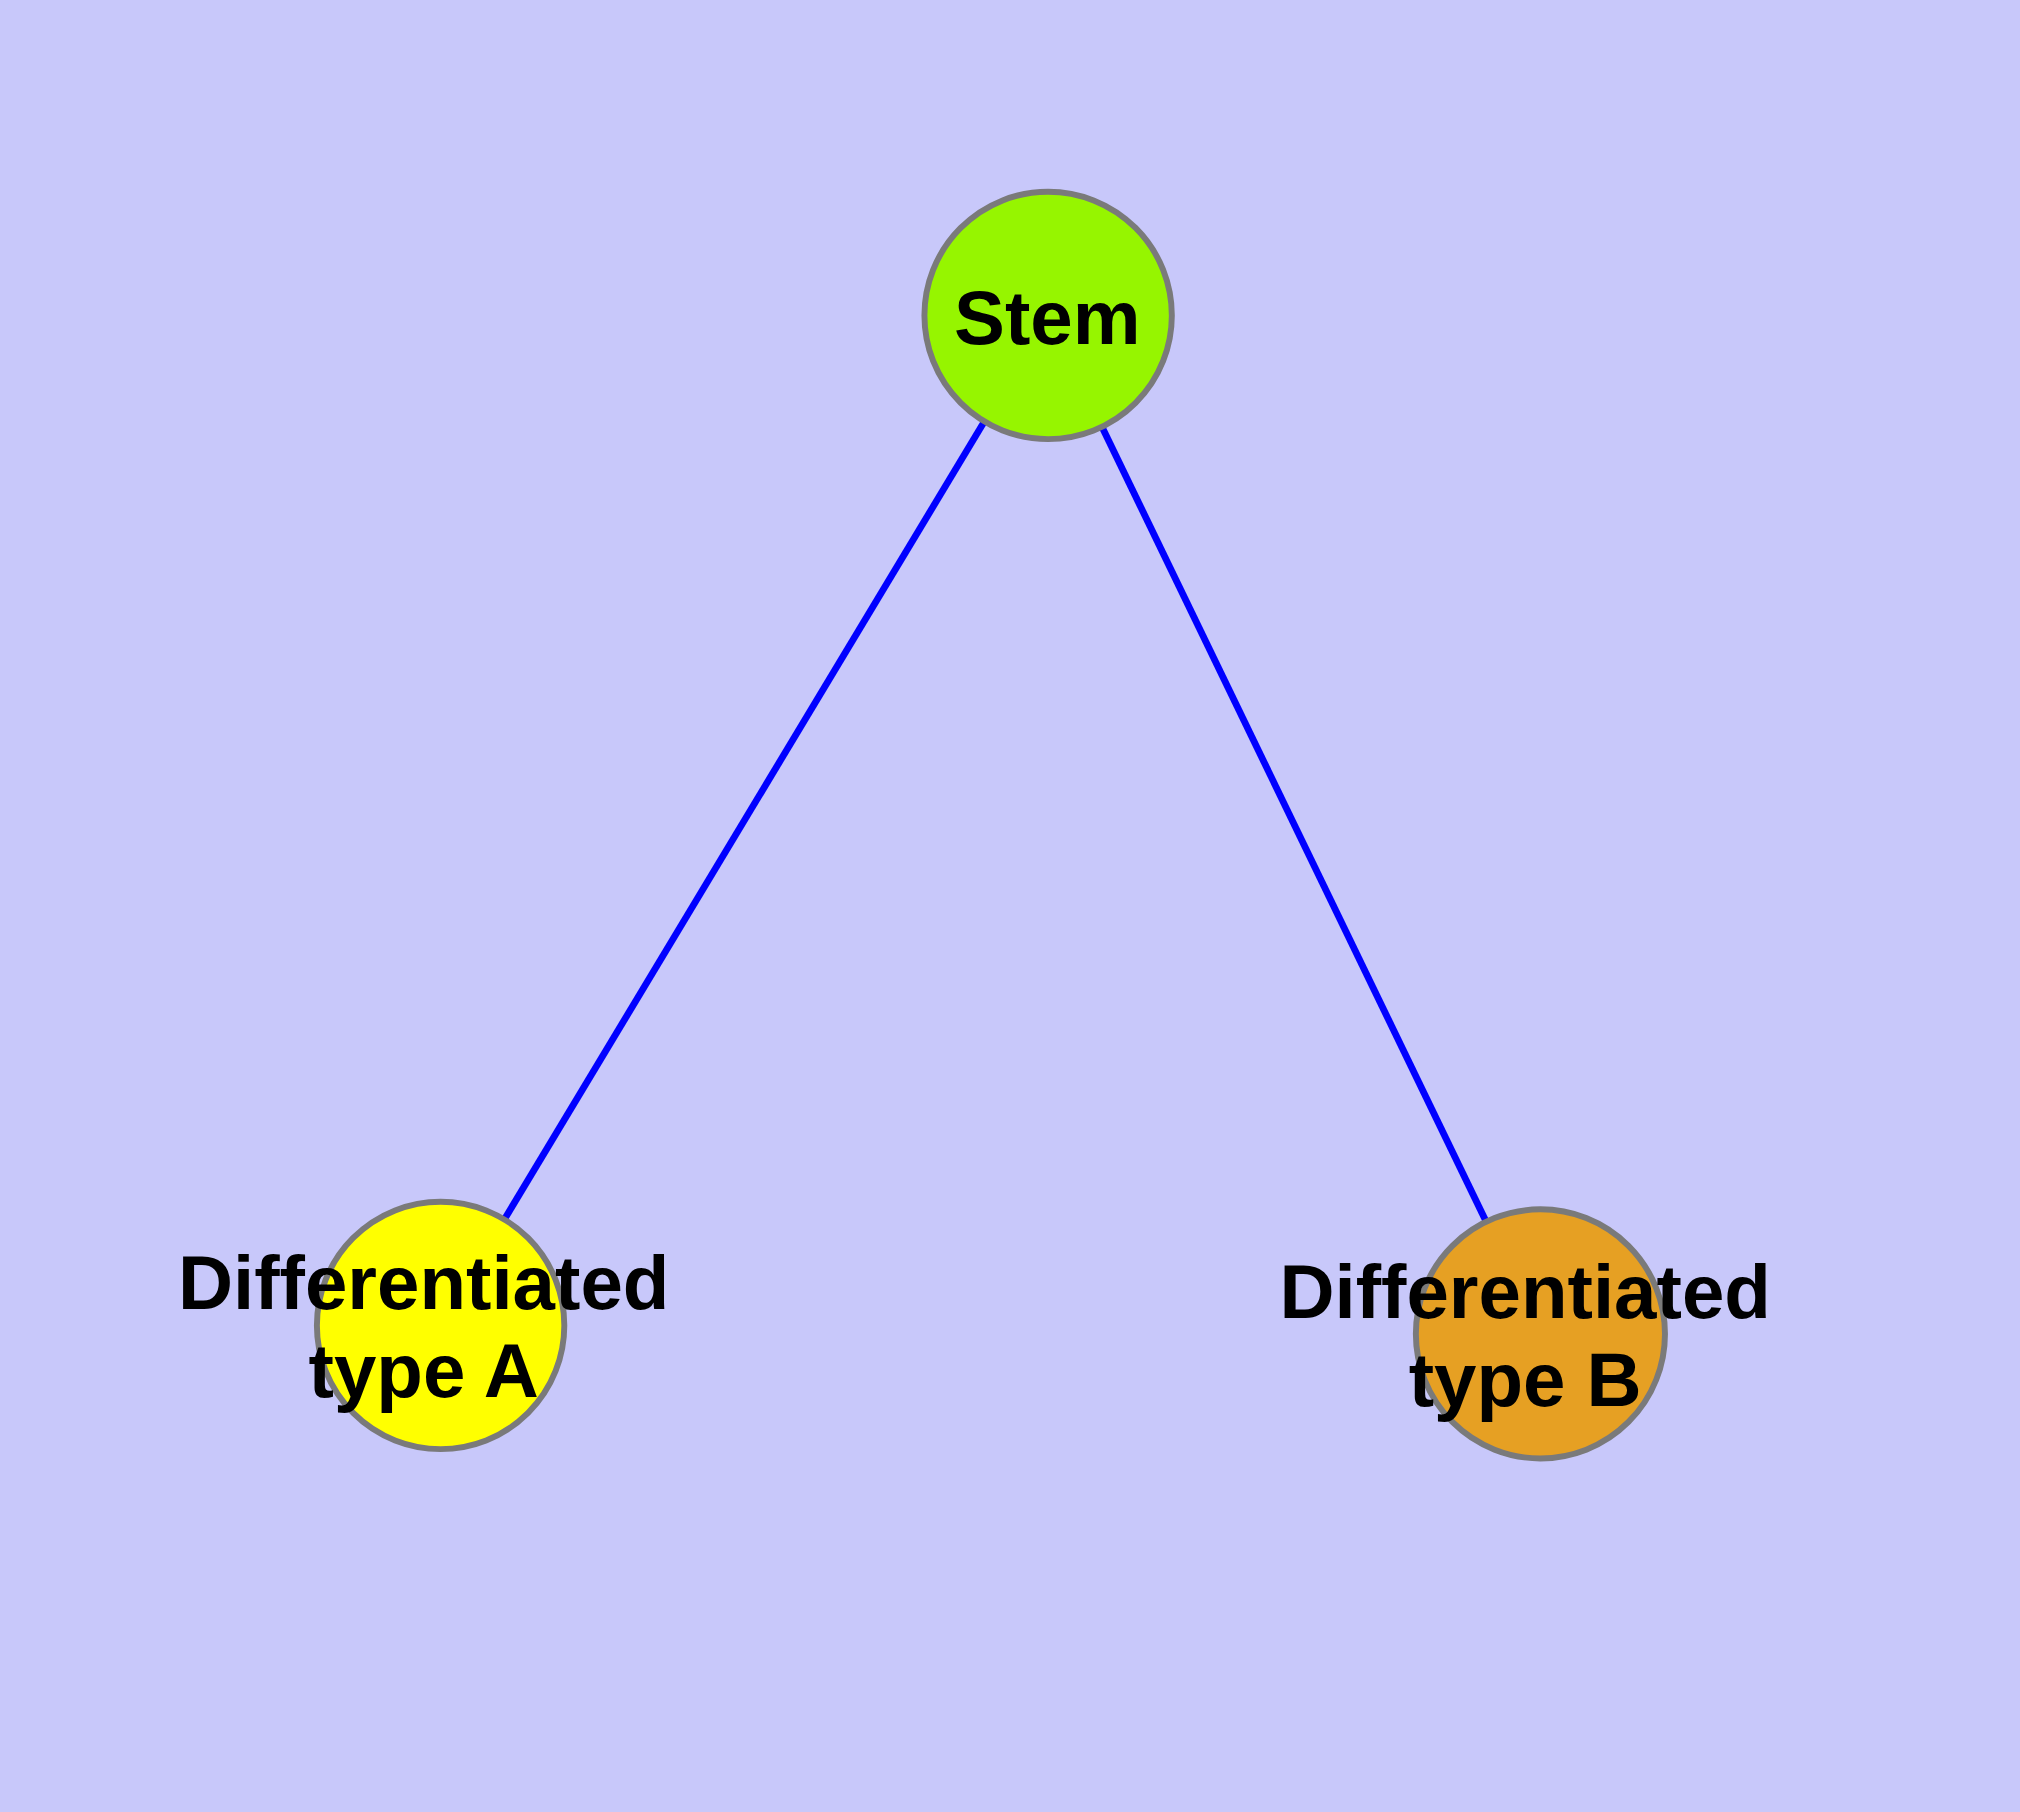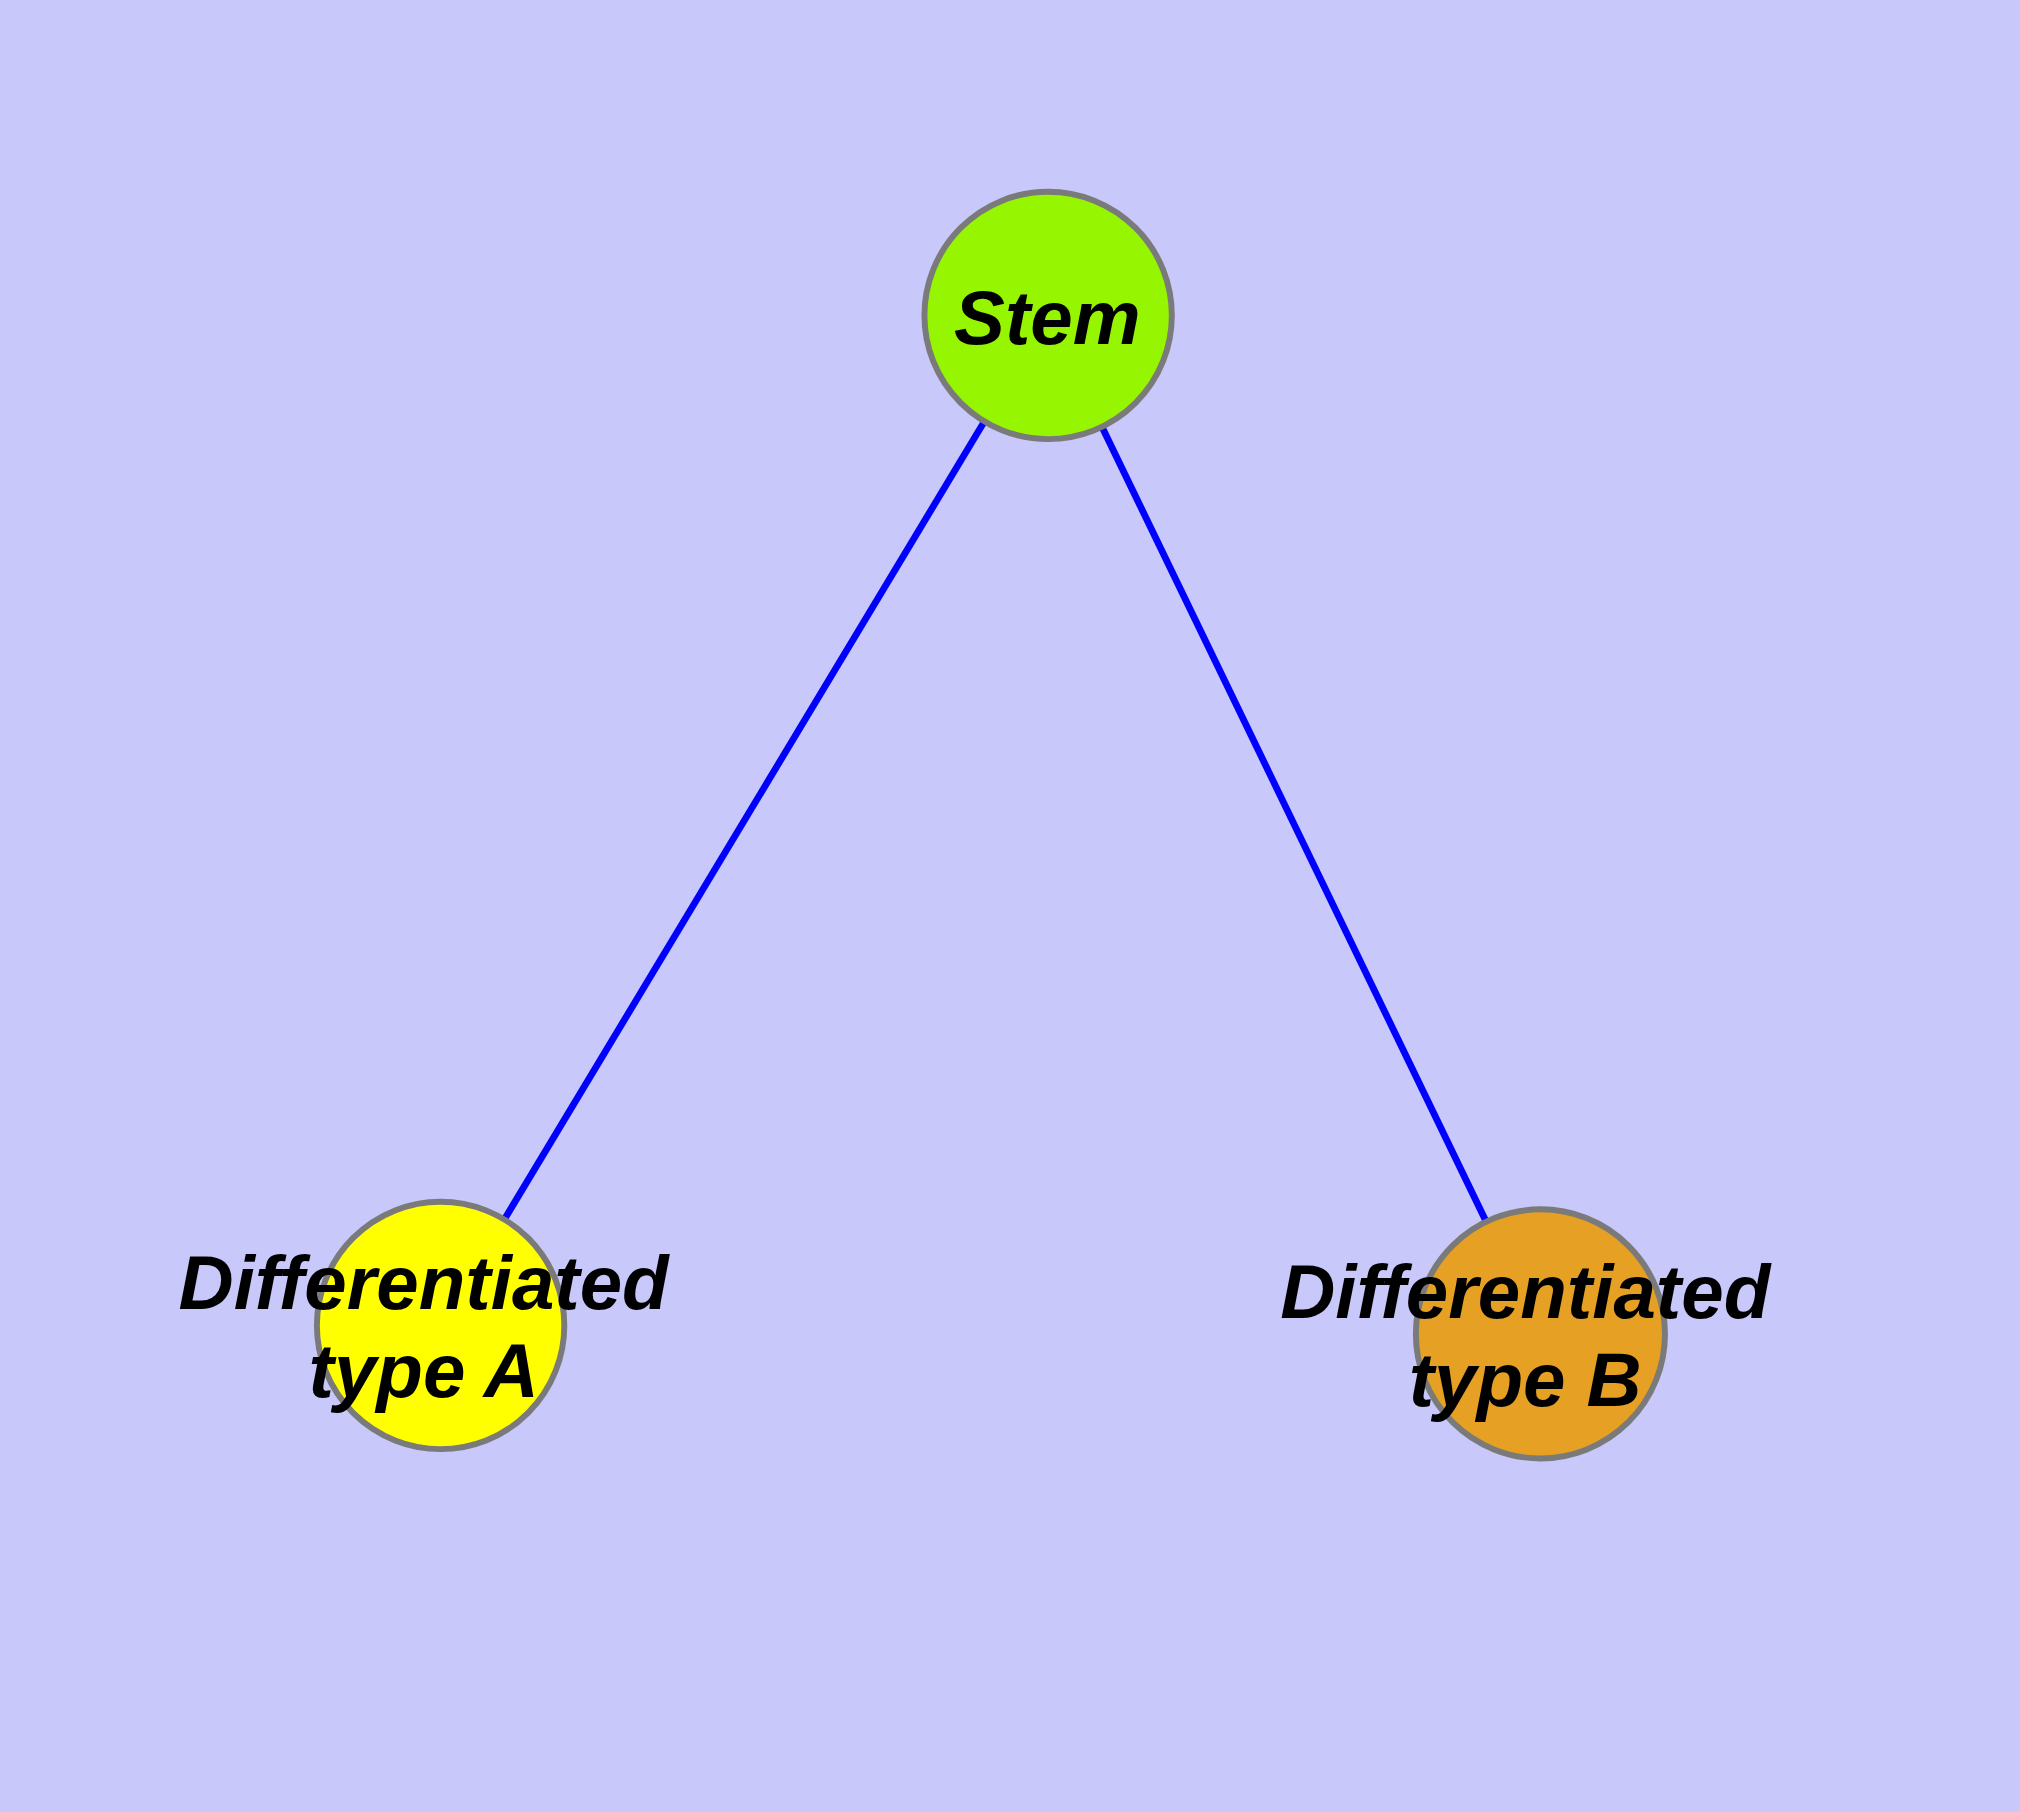--- a/index.html
+++ b/index.html
@@ -4,21 +4,20 @@
 <style>
   html, body {
     margin: 0;
     padding: 0;
     background: #C8C8FA;
   }
   .diagram-wrap {
     width: 100vw;
     height: 100vh;
     overflow: hidden;
-    font-style: italic;
   }
   svg {
     display: block;
     width: 100%;
     height: 100%;
   }
   text {
     font-family: "Liberation Sans", sans-serif;
     font-weight: bold;
     fill: #000000;

